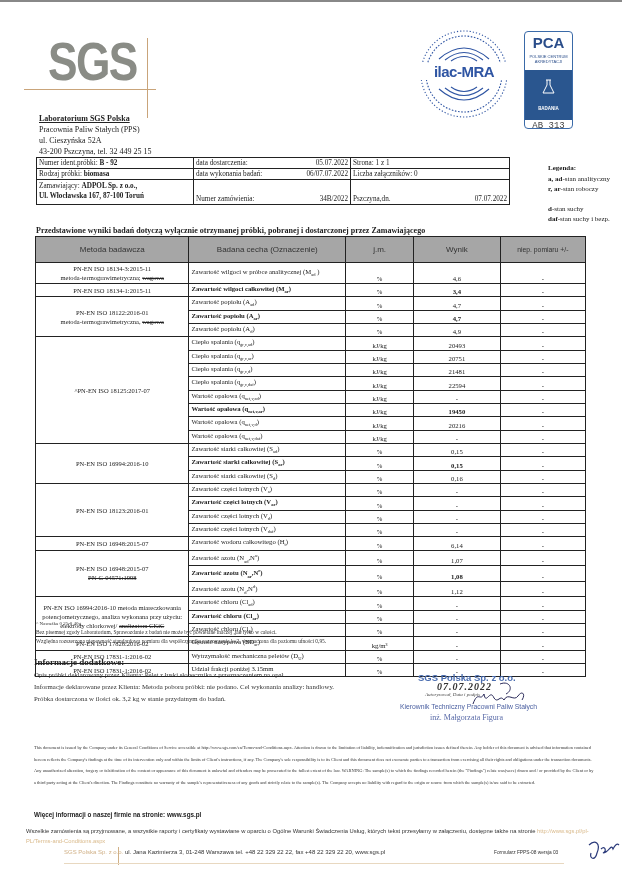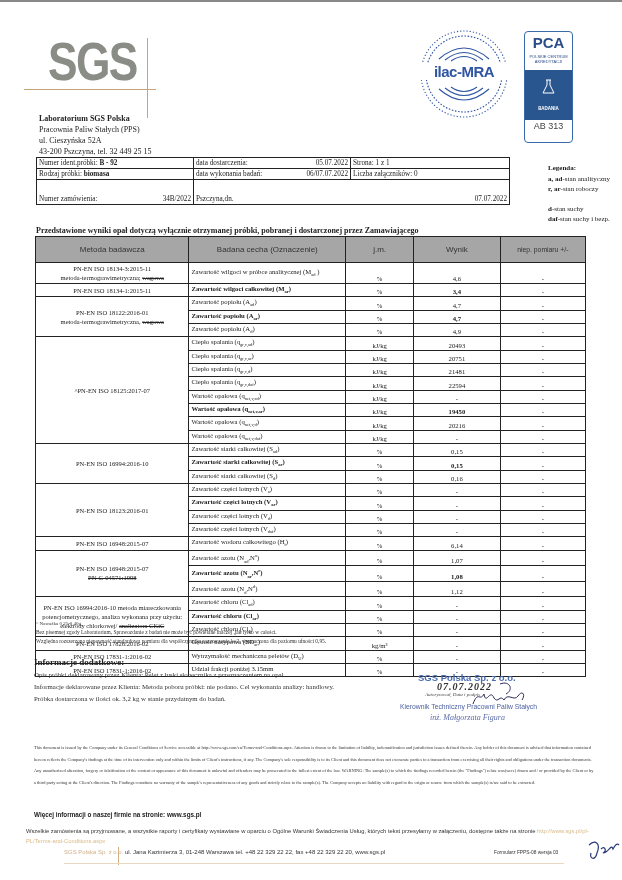--- a/index.html
+++ b/index.html
@@ -11,31 +11,31 @@
   .sgs-logo { position: absolute; left: 40px; top: 30px; width: 110px; height: 65px; }
   .sgs-text { position: absolute; left: 8px; top: 0; font-family: "Liberation Sans", sans-serif; font-weight: bold; font-size: 54px; letter-spacing: -2px; color: #8a8c86; transform: scaleX(0.82); transform-origin: left top; }
   .sgs-hline { position: absolute; left: -16px; top: 59px; width: 132px; height: 1px; background: #c9a47a; }
   .sgs-vline { position: absolute; left: 107px; top: 8px; width: 1px; height: 80px; background: #c9a47a; }
 
   
   .ilac { position: absolute; left: 419px; top: 29px; width: 90px; height: 90px; }
   .ilac-text { position: absolute; left: 0; top: 34px; width: 90px; text-align: center; font-family: "Liberation Sans", sans-serif; font-weight: bold; font-size: 15px; color: #2f55a3; background: #fff; letter-spacing: -0.5px; }
 
   
-  .pca { position: absolute; left: 524px; top: 31px; width: 49px; height: 112px; border: 1.5px solid #3a6aa8; border-radius: 4px; overflow: hidden; background: #fff; }
+  .pca { position: absolute; left: 524px; top: 31px; width: 49px; height: 98px; border: 1.5px solid #3a6aa8; border-radius: 4px; overflow: hidden; background: #fff; }
   .pca-title { position: absolute; top: 2px; left: 0; width: 100%; text-align: center; font-family: "Liberation Sans", sans-serif; font-weight: bold; font-size: 15px; color: #2a4d8a; }
   .pca-sub { position: absolute; top: 22px; left: 0; width: 100%; text-align: center; font-family: "Liberation Sans", sans-serif; font-size: 4px; color: #2a4d8a; line-height: 5px; }
   .pca-blue { position: absolute; left: 0; top: 38px; width: 100%; height: 50px; background: #2a568f; }
   .pca-flask { position: absolute; left: 17px; top: 47px; width: 14px; height: 16px; }
   .pca-badania { position: absolute; top: 74px; left: 0; width: 100%; text-align: center; font-family: "Liberation Sans", sans-serif; font-size: 4.5px; font-weight: bold; color: #fff; }
-  .ab313 { position: absolute; left: 524px; top: 121px; width: 49px; text-align: center; font-family: Liberation Sans, sans-serif; font-size: 9px; color: #444; }
+  .ab313 { position: absolute; left: 524px; top: 121px; width: 49px; text-align: center; font-family: Liberation Mono, monospace; font-size: 9px; color: #444; }
 
   
   .lab { position: absolute; left: 39px; top: 113px; font-size: 8px; line-height: 11px; color: #222; }
-  .lab .name { font-weight: bold; }
+  .lab .name { font-weight: bold; text-decoration: underline; }
 
   
   .hdr { position: absolute; left: 36px; top: 157px; width: 474px; border: 1.3px solid #222; font-size: 7.2px; }
   .hdr-title { height: 11px; text-align: right; padding-right: 165px; font-weight: bold; font-size: 7.5px; line-height: 11px; border-bottom: 1px solid #222; }
   .hdr-row { display: flex; border-bottom: 1px solid #222; }
   .hdr-row:last-child { border-bottom: none; }
   .hdr-c1 { width: 157px; border-right: 1px solid #222; padding: 0 2px; }
   .hdr-c2 { width: 157px; border-right: 1px solid #222; padding: 0 2px; display: flex; justify-content: space-between; }
   .hdr-c3 { flex: 1; padding: 0 2px; display: flex; justify-content: space-between; }
   .hdr-row.r1 > div, .hdr-row.r2 > div { height: 10px; line-height: 10px; }
@@ -66,21 +66,21 @@
   .addl { position: absolute; left: 34px; top: 656px; font-size: 6.8px; line-height: 12px; color: #333; }
   .addl-title { font-size: 9px; font-weight: bold; color: #222; margin-bottom: 1px; }
 
   
   .sig { position: absolute; left: 410px; top: 672px; width: 150px; }
   .sig-company { position: absolute; left: 8px; top: 0; font-family: "Liberation Sans", sans-serif; font-weight: bold; font-size: 9.5px; color: #4a6db0; white-space: nowrap; }
   .sig-date { position: absolute; left: 27px; top: 9px; font-style: italic; font-weight: bold; font-size: 10px; color: #333; letter-spacing: 1px; }
   .sig-auth { position: absolute; left: 15px; top: 20px; font-size: 5px; font-style: italic; color: #444; white-space: nowrap; }
   .sig-scribble { position: absolute; left: 60px; top: 8px; width: 60px; height: 30px; }
   .sig-role { position: absolute; left: -10px; top: 31px; font-family: "Liberation Sans", sans-serif; font-size: 6.8px; color: #4a5fa0; white-space: nowrap; }
-  .sig-name { position: absolute; left: 20px; top: 41px; font-style: italic; font-size: 8px; color: #5a6ba8; white-space: nowrap; }
+  .sig-name { position: absolute; left: 20px; top: 41px; font-size: 8px; color: #5a6ba8; white-space: nowrap; }
 
   
   .discl { position: absolute; left: 34px; top: 742px; width: 560px; font-size: 4.4px; line-height: 11.6px; color: #333; }
   .more { position: absolute; left: 34px; top: 811px; font-family: "Liberation Sans", sans-serif; font-weight: bold; font-size: 6.3px; color: #222; }
   .terms { position: absolute; left: 26px; top: 826px; width: 575px; font-family: "Liberation Sans", sans-serif; font-size: 5.8px; line-height: 10px; color: #333; }
   .terms .url { color: #d9b98a; }
 
   
   .foot { position: absolute; left: 0; top: 847px; width: 622px; height: 20px; font-family: "Liberation Sans", sans-serif; font-size: 6px; }
   .foot-company { position: absolute; left: 64px; top: 2px; color: #d0b086; }
@@ -159,40 +159,44 @@
     </div>
     <div class="hdr-c2">
       <span>data  wykonania badań:</span>
       <span>06/07.07.2022</span>
     </div>
     <div class="hdr-c3">
       <span>Liczba załączników: 0</span>
     </div>
   </div>
   <div class="hdr-row r3">
+    <div class="hdr-c1" style="line-height:10px;padding-top:1px;">
+      <div><span>Zamawiający:</span> <span class="b">ADPOL Sp. z o.o.,</span></div>
+      <div class="b">Ul. Włocławska 167, 87-100 Toruń</div>
+    </div>
     <div class="hdr-c2">
       <span>Numer zamówienia:</span>
       <span>34B/2022</span>
     </div>
     <div class="hdr-c3">
       <span>Pszczyna,dn.</span>
       <span>07.07.2022</span>
     </div>
   </div>
 </div>
 
 <div class="legend">
   <div class="b">Legenda:</div>
   <div><span class="b">a, ad</span><span>-stan analityczny</span></div>
   <div><span class="b">r, ar</span><span>-stan roboczy</span></div>
   <div style="margin-top:9px;"><span class="b">d</span><span>-stan suchy</span></div>
   <div><span class="b">daf</span><span>-stan suchy i bezp.</span></div>
 </div>
 
-<div class="intro">Przedstawione wyniki opał dotyczą wyłącznie otrzymanej próbki, pobranej i dostarczonej przez Zamawiającego</div>
+<div class="intro">Przedstawione wyniki badań dotyczą wyłącznie otrzymanej próbki, pobranej i dostarczonej przez Zamawiającego</div>
 <table class="res">
   <thead>
     <tr>
       <th class="w1">Metoda badawcza</th>
       <th class="w2">Badana cecha (Oznaczenie)</th>
       <th class="w3">j.m.</th>
       <th class="w4">Wynik</th>
       <th class="w5 small">niep. pomiaru +/-</th>
     </tr>
   </thead>

